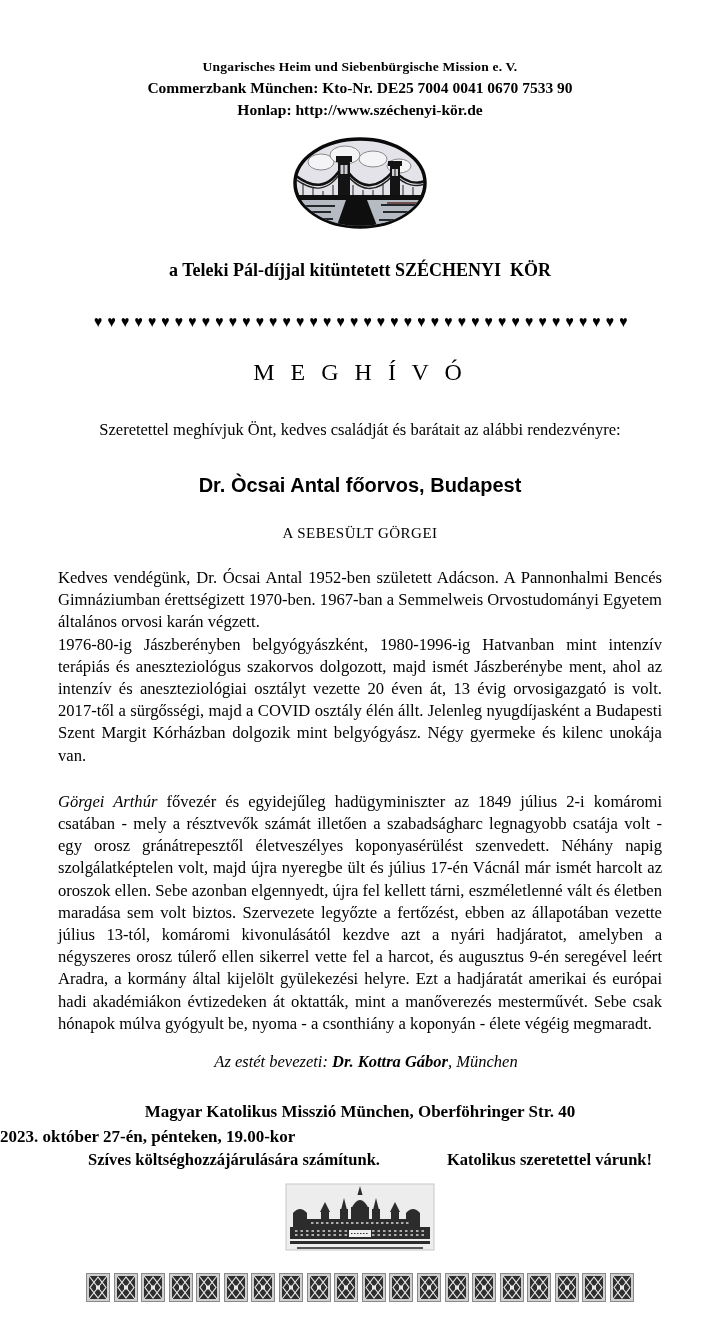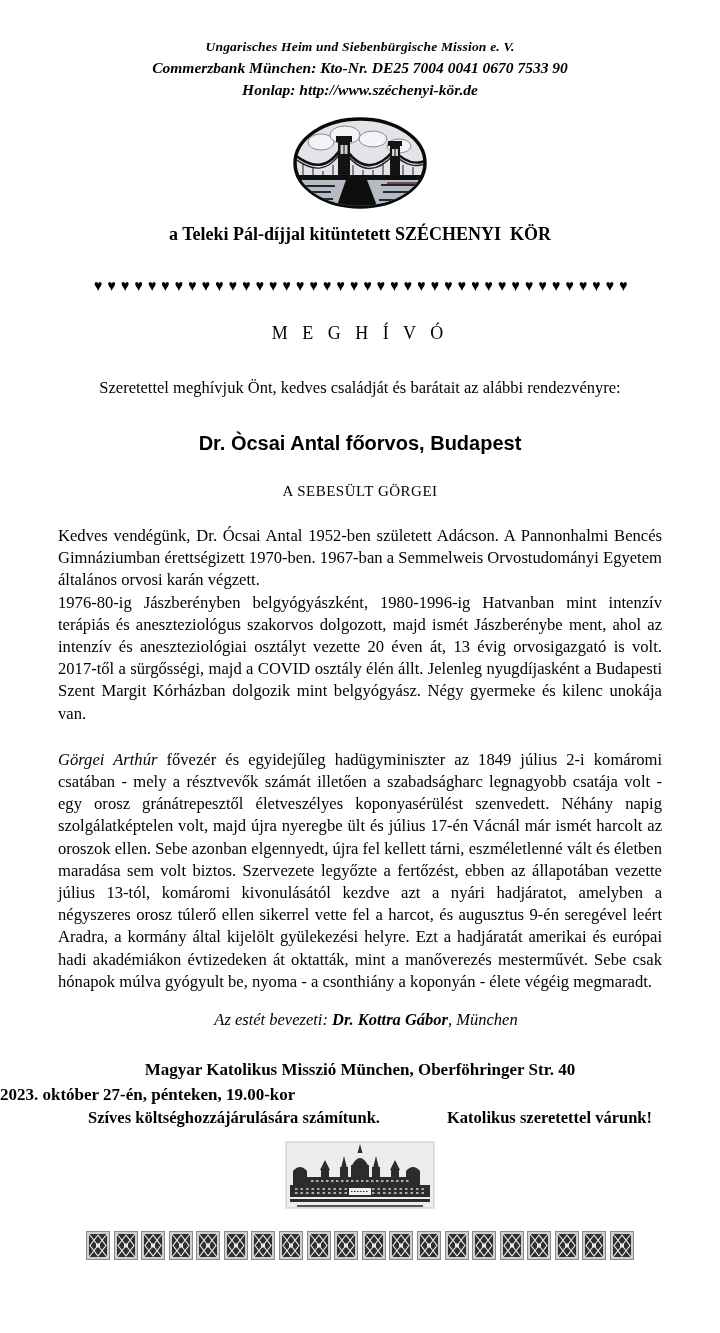--- a/index.html
+++ b/index.html
@@ -6,33 +6,33 @@
   .page{
     position:relative;
     width:720px;height:1333px;
     margin:0 auto;
     background:#ffffff;
     color:#000;
     font-family:"Liberation Serif", serif;
     overflow:hidden;
     box-sizing:border-box;
   }
-  .org-header{ text-align:center; padding-top:36px; font-weight:bold;font-style:italic; }
+  .org-header{ text-align:center; padding-top:56px; font-weight:bold; }
   .org-header .l1{ font-size:13.5px; line-height:21px; letter-spacing:.2px; }
   .org-header .l2{ font-size:15.5px; line-height:22px;text-align:center; }
   .org-header .l3{ font-size:15.5px; line-height:22px; }
 
   .bridge-wrap{ text-align:center; margin-top:14px; height:96px; }
 
-  .club-line{ text-align:center; font-weight:bold; font-size:18px; margin-top:13px; white-space:pre; }
+  .club-line{ text-align:center; font-weight:bold; font-size:18px; margin-top:29px; white-space:pre; }
 
   .hearts{ display:flex; justify-content:space-between; width:534px; margin:34px 0 0 94px; font-size:14px; line-height:14px; }
   .hearts span{ transform:scaleY(1.15); }
 
-  .title{ text-align:center; font-size:18px; font-weight:normal; letter-spacing:5px; margin:30px 0 0 0; }
+  .title{ text-align:center; font-size:24px; font-weight:normal; letter-spacing:5px; margin:30px 0 0 0; }
 
   .invite-line{ text-align:center; font-size:16.5px; margin:34px 0 0 0; }
 
   .speaker-line{ text-align:center; font-family:"Liberation Sans", sans-serif; font-weight:bold; font-size:20px; margin:34px 0 0 0; }
 
   .talk-title{ text-align:center; font-size:15px; font-weight:normal; letter-spacing:.5px; margin:28px 0 0 0; }
 
   .body-text{ width:604px; margin:25px auto 0 auto; font-size:16.6px; line-height:22.2px; text-align:justify; }
   .body-text p{ margin:0; }
   .body-text p.gap{ margin-top:24px; }

